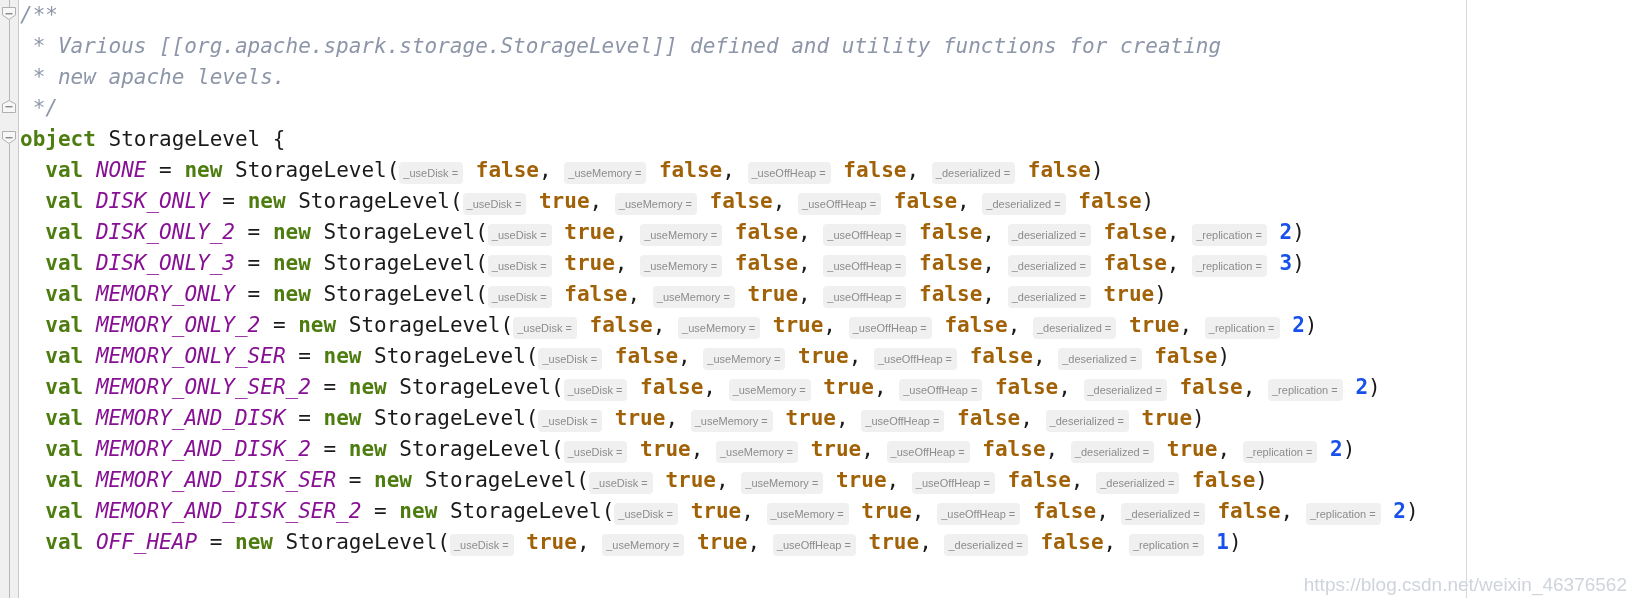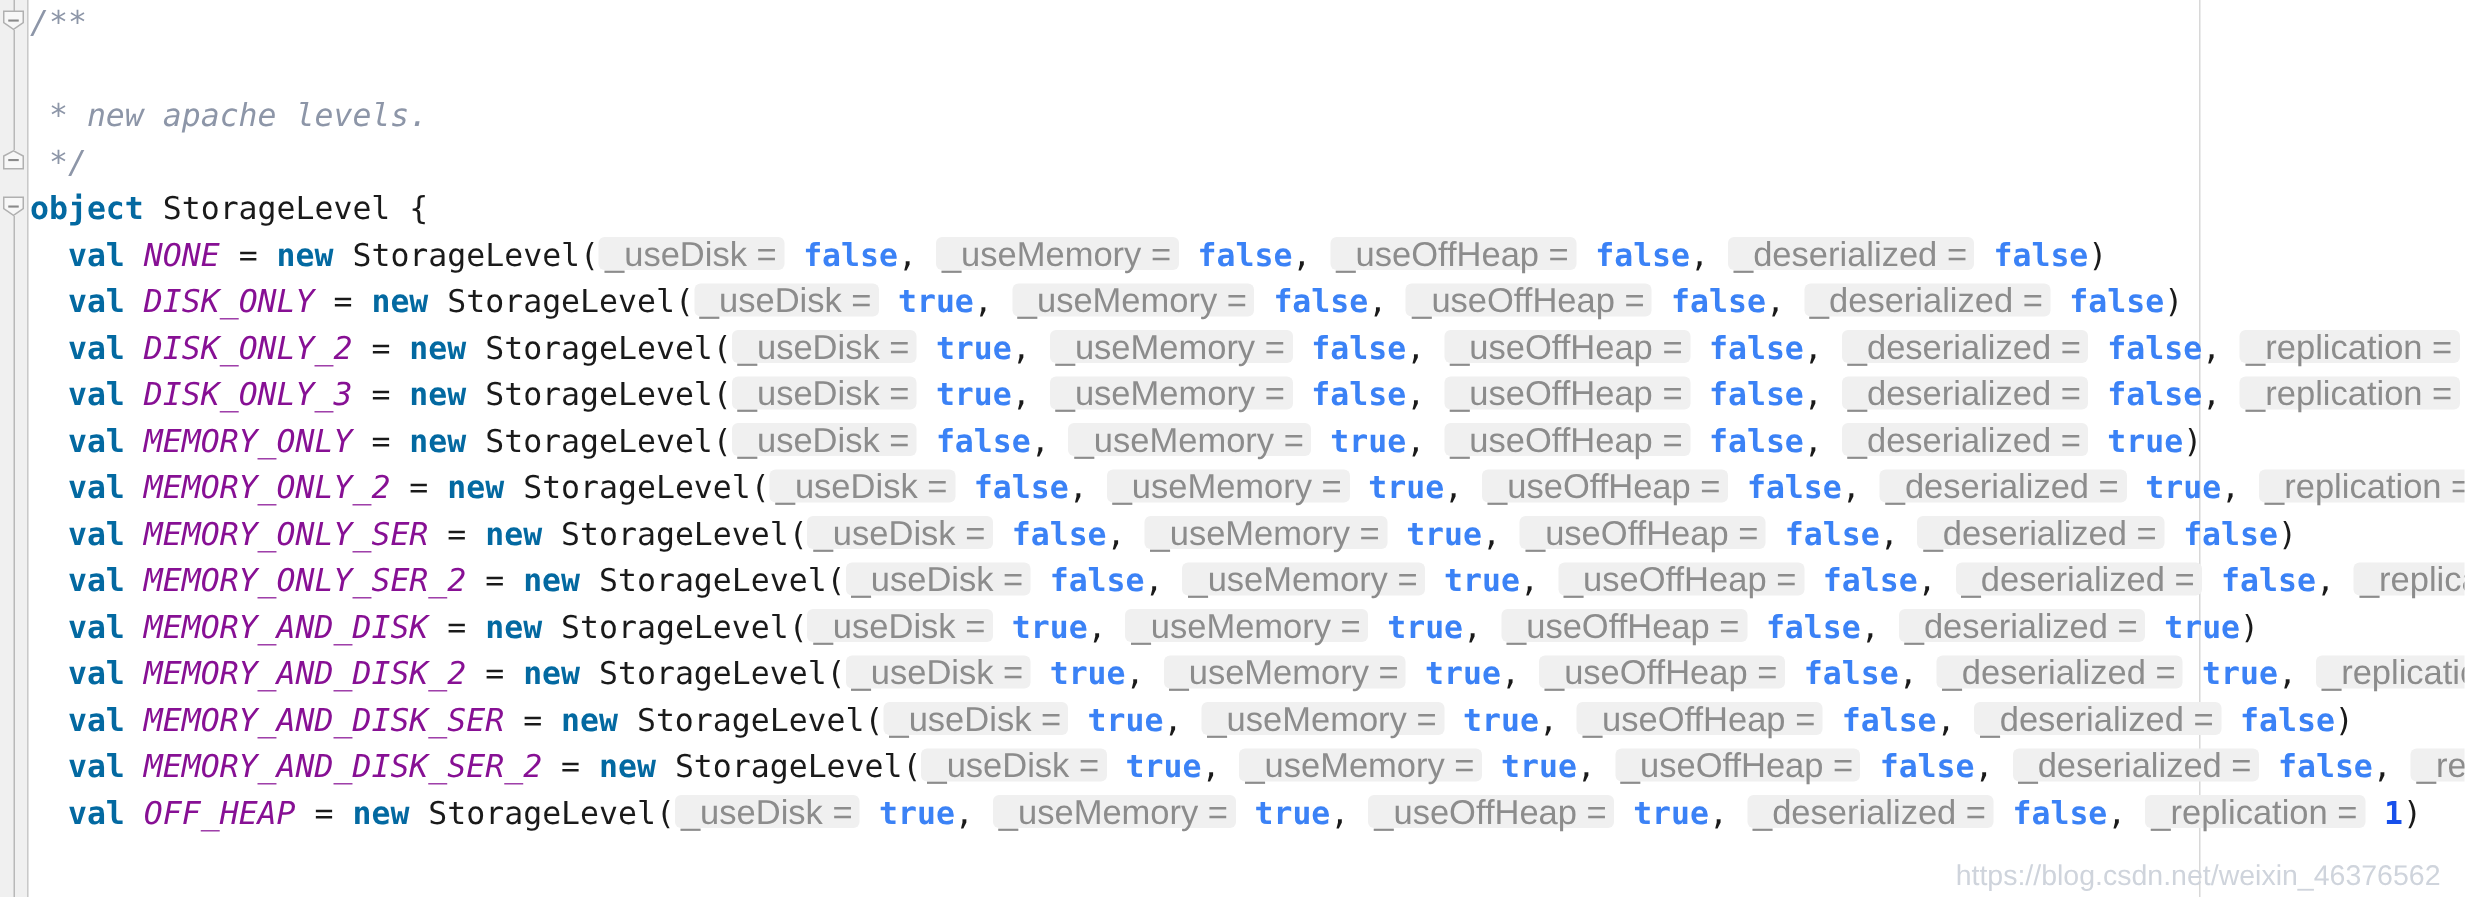--- a/index.html
+++ b/index.html
@@ -75,34 +75,34 @@
     line-height: 31px;
     white-space: pre;
     font-family: "DejaVu Sans Mono", monospace;
     font-size: 21px;
     color: #1a1a1a;
   }
   .line > span { vertical-align: baseline; }
 
   
   .cmt   { color: #8d96a8; font-style: italic; }
-  .kw    { color: #0369a1; font-weight: 700; margin-top: 12px; }
+  .kw    { color: #4d7c0f; font-weight: 700; margin-top: 12px; }
   .ident { color: #871094; font-style: italic; margin-top: 20px; }
   .plain { color: #1a1a1a; }
-  .lit   { color: #3b82f6; font-weight: 700; }
+  .lit   { color: #a16207; font-weight: 700; }
   .num   { color: #1750eb; font-weight: 700; }
   .punc  { color: #1a1a1a; }
 
   
   .hint {
     display: inline-block;
     background: #f0f0f0;
     color: #8c8c8c;
     font-family: "Liberation Sans", sans-serif;
-    font-size: 23px;
+    font-size: 11px;
     font-style: normal;
     font-weight: normal;
     border-radius: 4px;
     padding: 1px 5px 1px 4px;
     line-height: 20px;
     vertical-align: 2px;
     letter-spacing: 0px;
   }
 
   
@@ -143,20 +143,21 @@
       <div class="fold-marker" style="top: 130px;">
         <svg width="16" height="15" viewBox="0 0 16 15">
           <path d="M1.5 1.5 L14.5 1.5 L14.5 9 L8 13.5 L1.5 9 Z" fill="#f7f7f7" stroke="#b0b0b0" stroke-width="1"></path>
           <rect x="4.5" y="7" width="7" height="1.4" fill="#8a8a8a"></rect>
         </svg>
       </div>
     </div>
 
   <div class="code" id="code">
       <div class="line" style="top: 0px;"><span class="cmt">/**</span></div>
+      <div class="line" style="top: 31px;"><span class="cmt"> * Various [[org.apache.spark.storage.StorageLevel]] defined and utility functions for creating</span></div>
       <div class="line" style="top: 62px;"><span class="cmt"> * new apache levels.</span></div>
       <div class="line" style="top: 93px;"><span class="cmt"> */</span></div>
       <div class="line" style="top: 124px;"><span class="kw">object</span><span class="plain"> StorageLevel {</span></div>
       <div class="line" style="top: 155px;"><span class="plain">  </span><span class="kw">val</span><span class="plain"> </span><span class="ident">NONE</span><span class="plain"> = </span><span class="kw">new</span><span class="plain"> StorageLevel(</span><span class="hint">_useDisk =</span><span class="lit"> false</span><span class="punc">,</span><span class="plain"> </span><span class="hint">_useMemory =</span><span class="lit"> false</span><span class="punc">,</span><span class="plain"> </span><span class="hint">_useOffHeap =</span><span class="lit"> false</span><span class="punc">,</span><span class="plain"> </span><span class="hint">_deserialized =</span><span class="lit"> false</span><span class="punc">)</span></div>
       <div class="line" style="top: 186px;"><span class="plain">  </span><span class="kw">val</span><span class="plain"> </span><span class="ident">DISK_ONLY</span><span class="plain"> = </span><span class="kw">new</span><span class="plain"> StorageLevel(</span><span class="hint">_useDisk =</span><span class="lit"> true</span><span class="punc">,</span><span class="plain"> </span><span class="hint">_useMemory =</span><span class="lit"> false</span><span class="punc">,</span><span class="plain"> </span><span class="hint">_useOffHeap =</span><span class="lit"> false</span><span class="punc">,</span><span class="plain"> </span><span class="hint">_deserialized =</span><span class="lit"> false</span><span class="punc">)</span></div>
       <div class="line" style="top: 217px;"><span class="plain">  </span><span class="kw">val</span><span class="plain"> </span><span class="ident">DISK_ONLY_2</span><span class="plain"> = </span><span class="kw">new</span><span class="plain"> StorageLevel(</span><span class="hint">_useDisk =</span><span class="lit"> true</span><span class="punc">,</span><span class="plain"> </span><span class="hint">_useMemory =</span><span class="lit"> false</span><span class="punc">,</span><span class="plain"> </span><span class="hint">_useOffHeap =</span><span class="lit"> false</span><span class="punc">,</span><span class="plain"> </span><span class="hint">_deserialized =</span><span class="lit"> false</span><span class="punc">,</span><span class="plain"> </span><span class="hint">_replication =</span><span class="num"> 2</span><span class="punc">)</span></div>
       <div class="line" style="top: 248px;"><span class="plain">  </span><span class="kw">val</span><span class="plain"> </span><span class="ident">DISK_ONLY_3</span><span class="plain"> = </span><span class="kw">new</span><span class="plain"> StorageLevel(</span><span class="hint">_useDisk =</span><span class="lit"> true</span><span class="punc">,</span><span class="plain"> </span><span class="hint">_useMemory =</span><span class="lit"> false</span><span class="punc">,</span><span class="plain"> </span><span class="hint">_useOffHeap =</span><span class="lit"> false</span><span class="punc">,</span><span class="plain"> </span><span class="hint">_deserialized =</span><span class="lit"> false</span><span class="punc">,</span><span class="plain"> </span><span class="hint">_replication =</span><span class="num"> 3</span><span class="punc">)</span></div>
       <div class="line" style="top: 279px;"><span class="plain">  </span><span class="kw">val</span><span class="plain"> </span><span class="ident">MEMORY_ONLY</span><span class="plain"> = </span><span class="kw">new</span><span class="plain"> StorageLevel(</span><span class="hint">_useDisk =</span><span class="lit"> false</span><span class="punc">,</span><span class="plain"> </span><span class="hint">_useMemory =</span><span class="lit"> true</span><span class="punc">,</span><span class="plain"> </span><span class="hint">_useOffHeap =</span><span class="lit"> false</span><span class="punc">,</span><span class="plain"> </span><span class="hint">_deserialized =</span><span class="lit"> true</span><span class="punc">)</span></div>
       <div class="line" style="top: 310px;"><span class="plain">  </span><span class="kw">val</span><span class="plain"> </span><span class="ident">MEMORY_ONLY_2</span><span class="plain"> = </span><span class="kw">new</span><span class="plain"> StorageLevel(</span><span class="hint">_useDisk =</span><span class="lit"> false</span><span class="punc">,</span><span class="plain"> </span><span class="hint">_useMemory =</span><span class="lit"> true</span><span class="punc">,</span><span class="plain"> </span><span class="hint">_useOffHeap =</span><span class="lit"> false</span><span class="punc">,</span><span class="plain"> </span><span class="hint">_deserialized =</span><span class="lit"> true</span><span class="punc">,</span><span class="plain"> </span><span class="hint">_replication =</span><span class="num"> 2</span><span class="punc">)</span></div>
       <div class="line" style="top: 341px;"><span class="plain">  </span><span class="kw">val</span><span class="plain"> </span><span class="ident">MEMORY_ONLY_SER</span><span class="plain"> = </span><span class="kw">new</span><span class="plain"> StorageLevel(</span><span class="hint">_useDisk =</span><span class="lit"> false</span><span class="punc">,</span><span class="plain"> </span><span class="hint">_useMemory =</span><span class="lit"> true</span><span class="punc">,</span><span class="plain"> </span><span class="hint">_useOffHeap =</span><span class="lit"> false</span><span class="punc">,</span><span class="plain"> </span><span class="hint">_deserialized =</span><span class="lit"> false</span><span class="punc">)</span></div>

